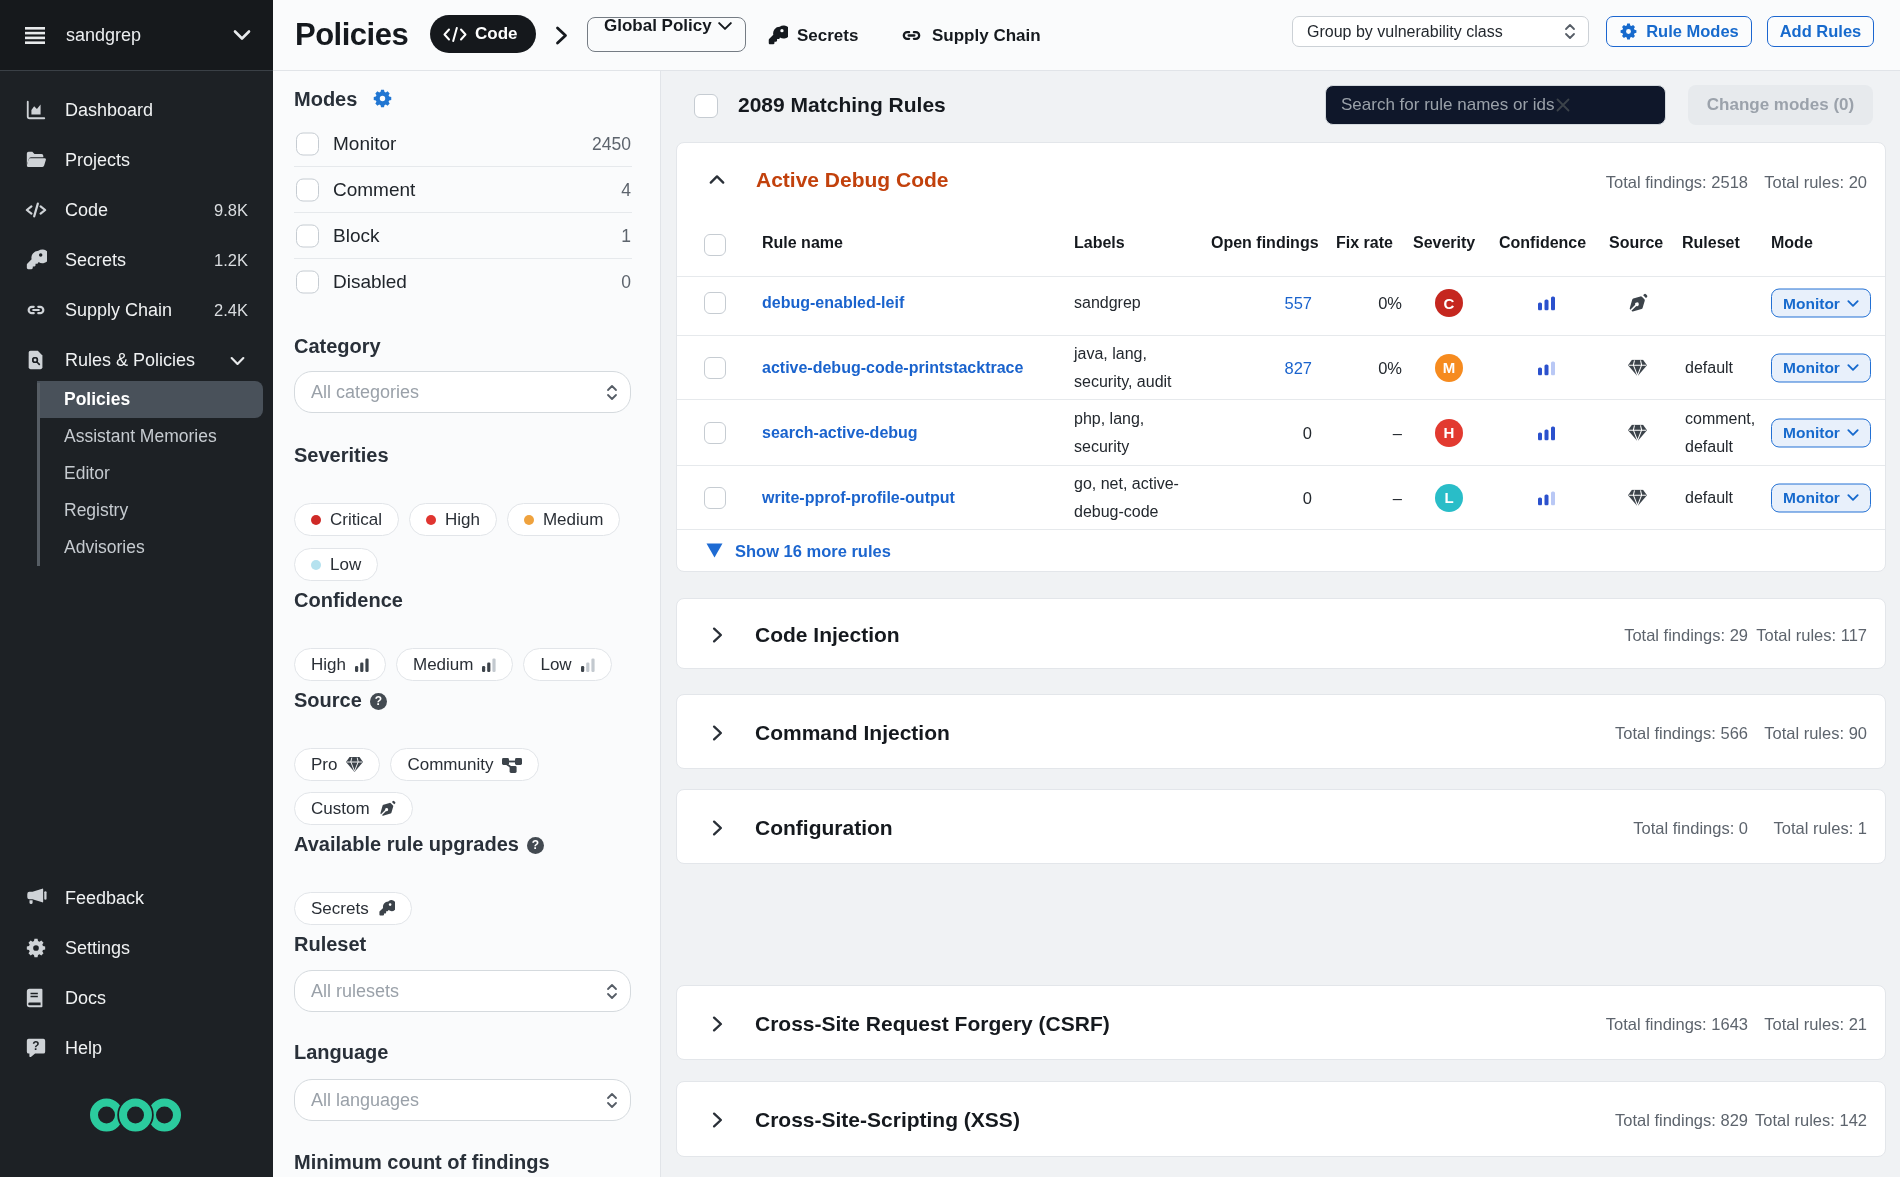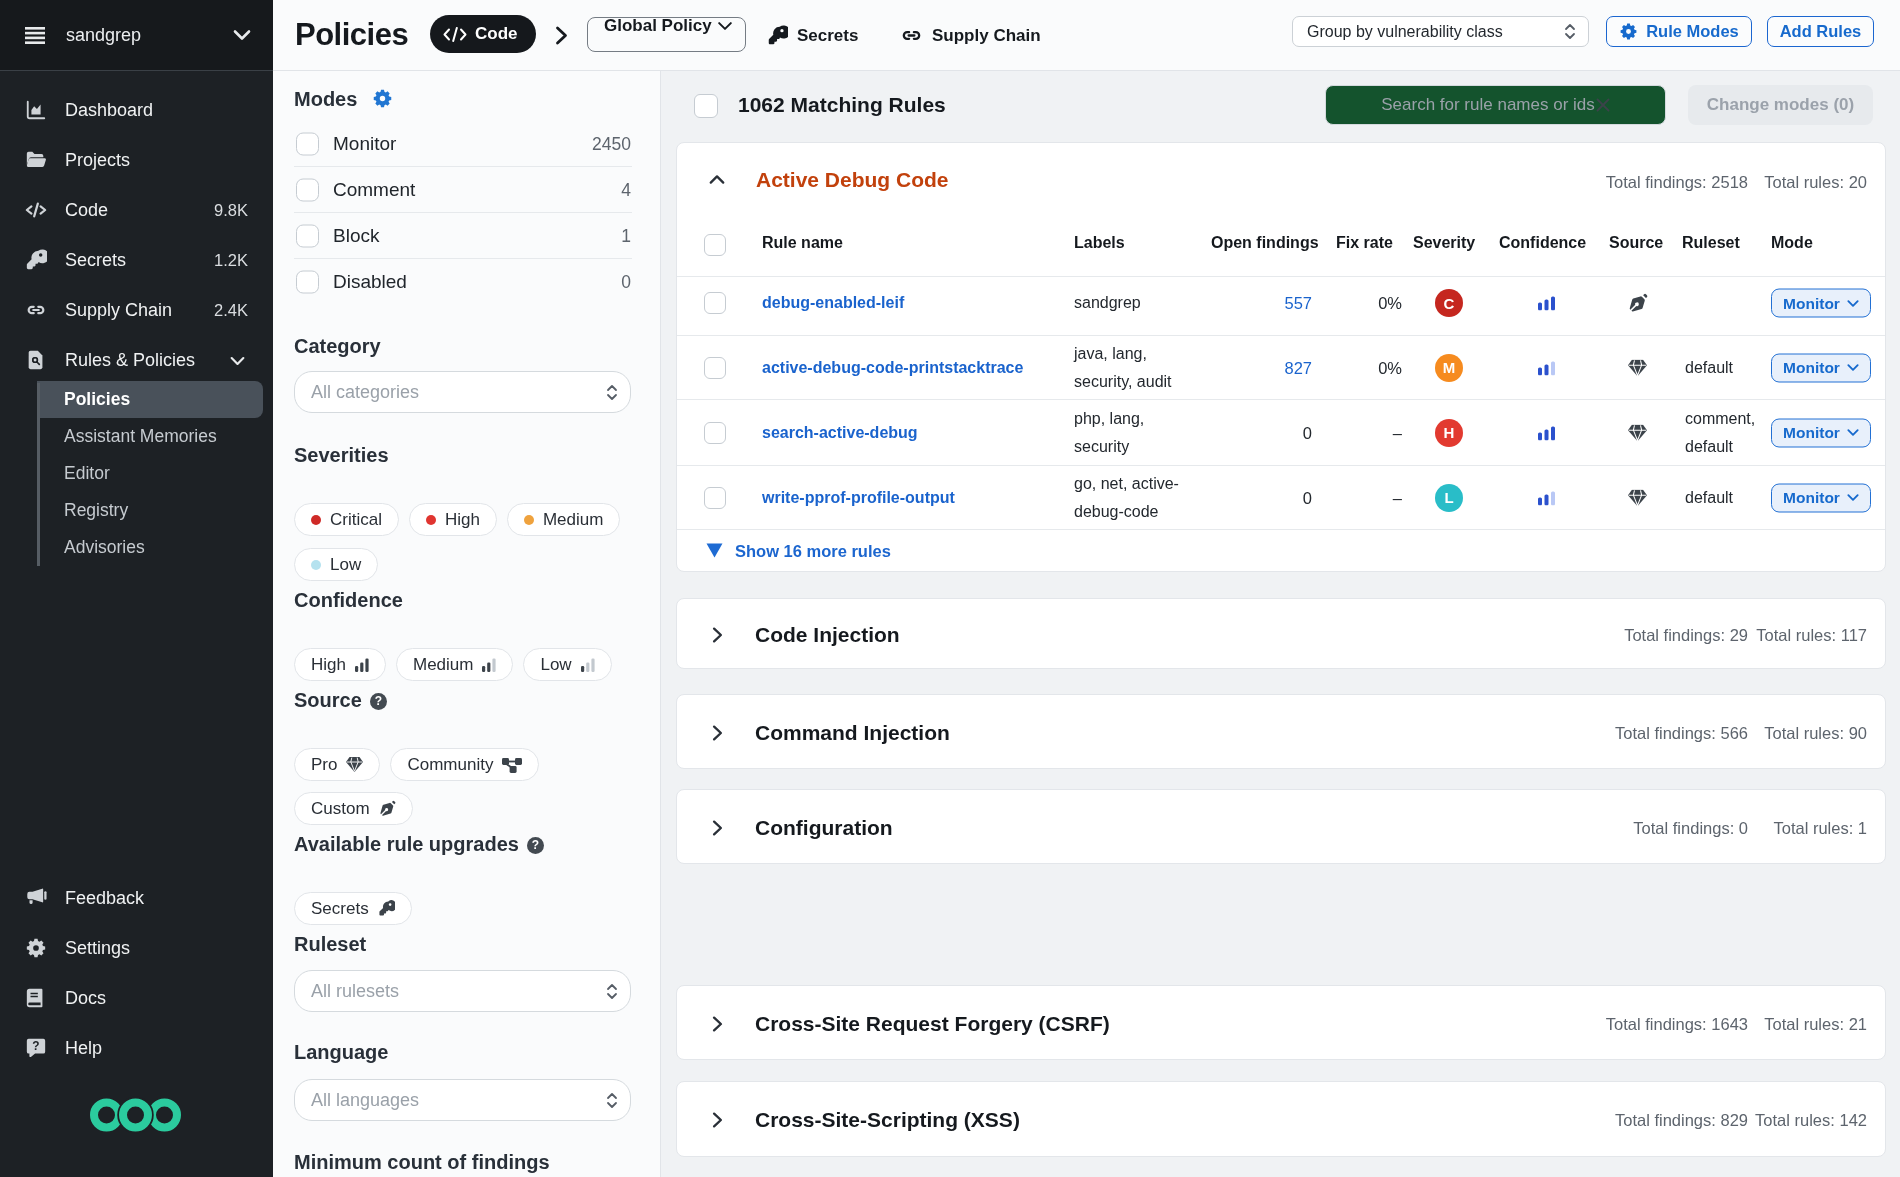--- a/index.html
+++ b/index.html
@@ -362,22 +362,22 @@
     <svg width="12" height="17" viewBox="0 0 12 17" fill="none" stroke="#565d66" stroke-width="1.8" stroke-linecap="round" stroke-linejoin="round">
         <path d="M2 6 L6 2 L10 6"></path>
         <path d="M2 11 L6 15 L10 11"></path>
       </svg>
   </div>
 
   <div class="fhead" style="top:1080px">Minimum count of findings</div>
 </div>
 <div id="main">
   <span class="cb abs" style="left:33px;top:23px;width:24px;height:24px;border-radius:6px"></span>
-  <div class="abs" style="left:77px;top:22px;font-size:21px;font-weight:700;color:#15191e">1062 Matching Rules</div>
-  <div class="abs" style="left:664px;top:14px;width:341px;height:40px;background:#14532d;border:1px solid #d5dade;border-radius:8px;display:flex;align-items:center;justify-content:center;padding:0 14px 0 15px;font-size:17px;color:#9aa1a9">
+  <div class="abs" style="left:77px;top:22px;font-size:21px;font-weight:700;color:#15191e">2089 Matching Rules</div>
+  <div class="abs" style="left:664px;top:14px;width:341px;height:40px;background:#0f172a;border:1px solid #d5dade;border-radius:8px;display:flex;align-items:center;justify-content:flex-start;padding:0 14px 0 15px;font-size:17px;color:#9aa1a9">
     <span>Search for rule names or ids</span>
     <svg width="16" height="16" viewBox="0 0 16 16" fill="none" stroke="#3c434a" stroke-width="1.8" stroke-linecap="round">
         <path d="M2.5 2.5 L13.5 13.5 M13.5 2.5 L2.5 13.5"></path>
       </svg>
   </div>
   <div class="abs" style="left:1027px;top:14px;width:185px;height:40px;background:#e7eaed;border-radius:8px;display:flex;align-items:center;justify-content:center;font-size:17px;font-weight:700;color:#9ba2ab">Change modes (0)</div>
 
   <div class="card" style="top:71px;height:430px">
     <svg class="abs" style="left:32px;top:31px" width="16" height="11" viewBox="0 0 18 12" fill="none" stroke="#2a3038" stroke-width="2.6" stroke-linecap="round" stroke-linejoin="round">
         <path d="M2 9.5 L9 2.5 L16 9.5"></path>

